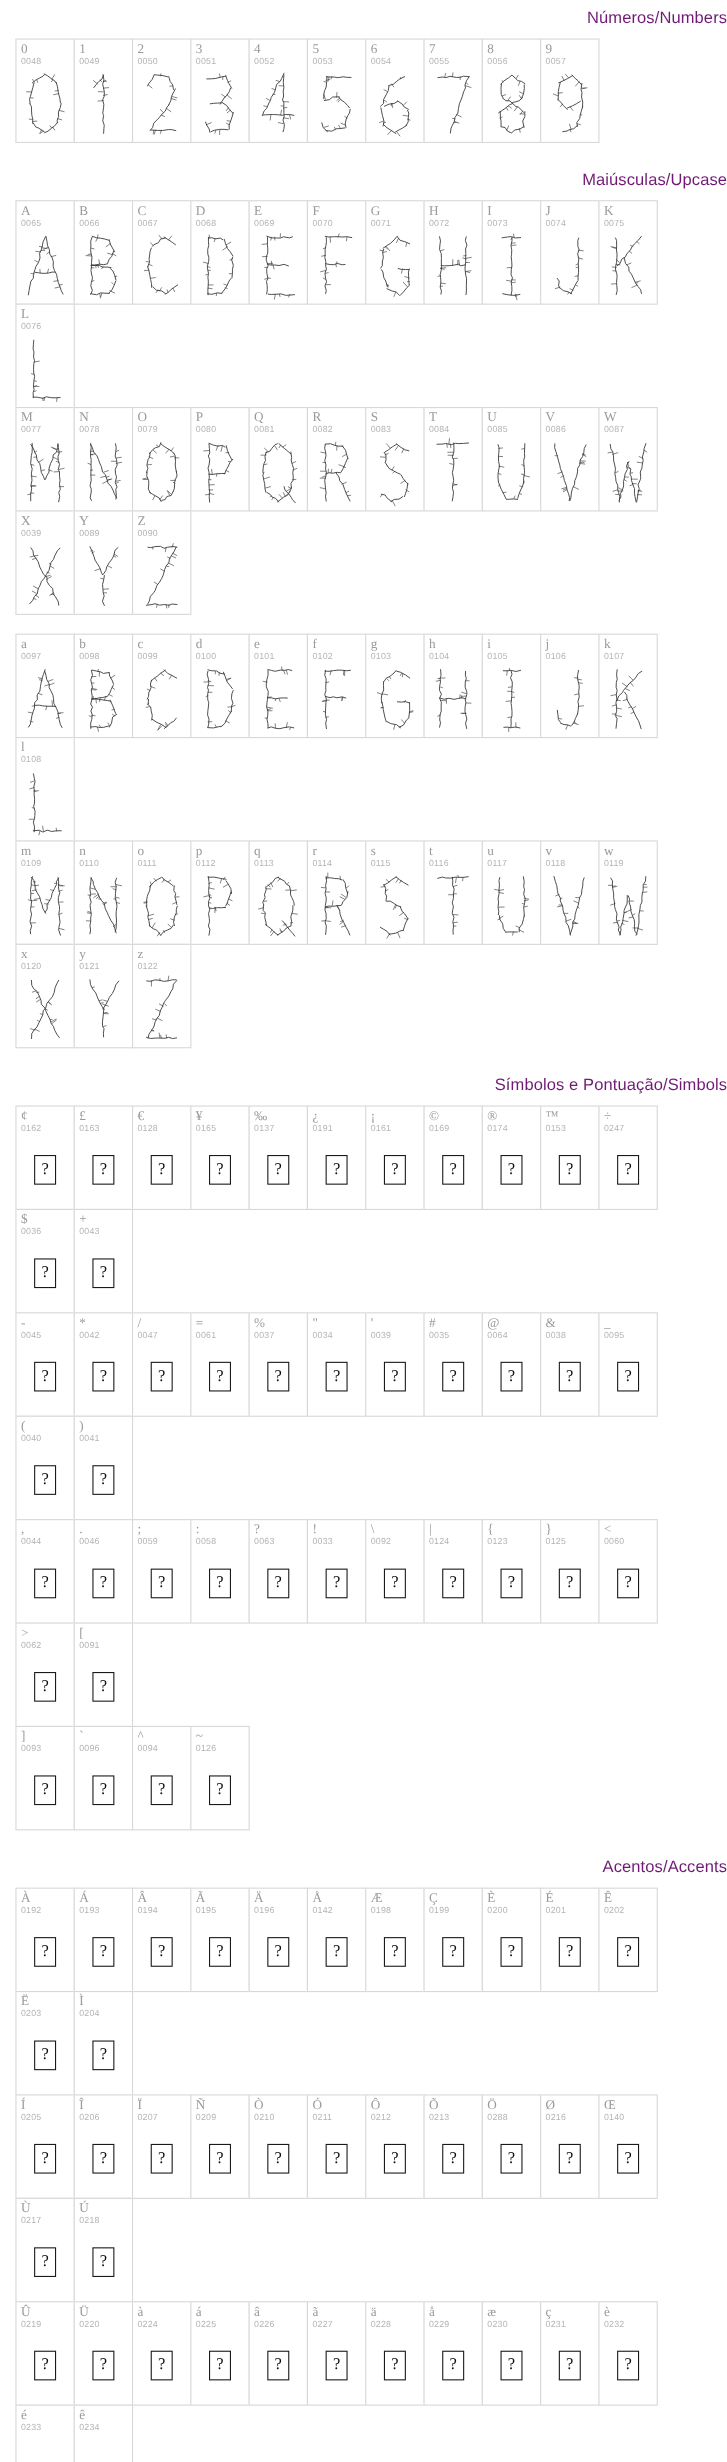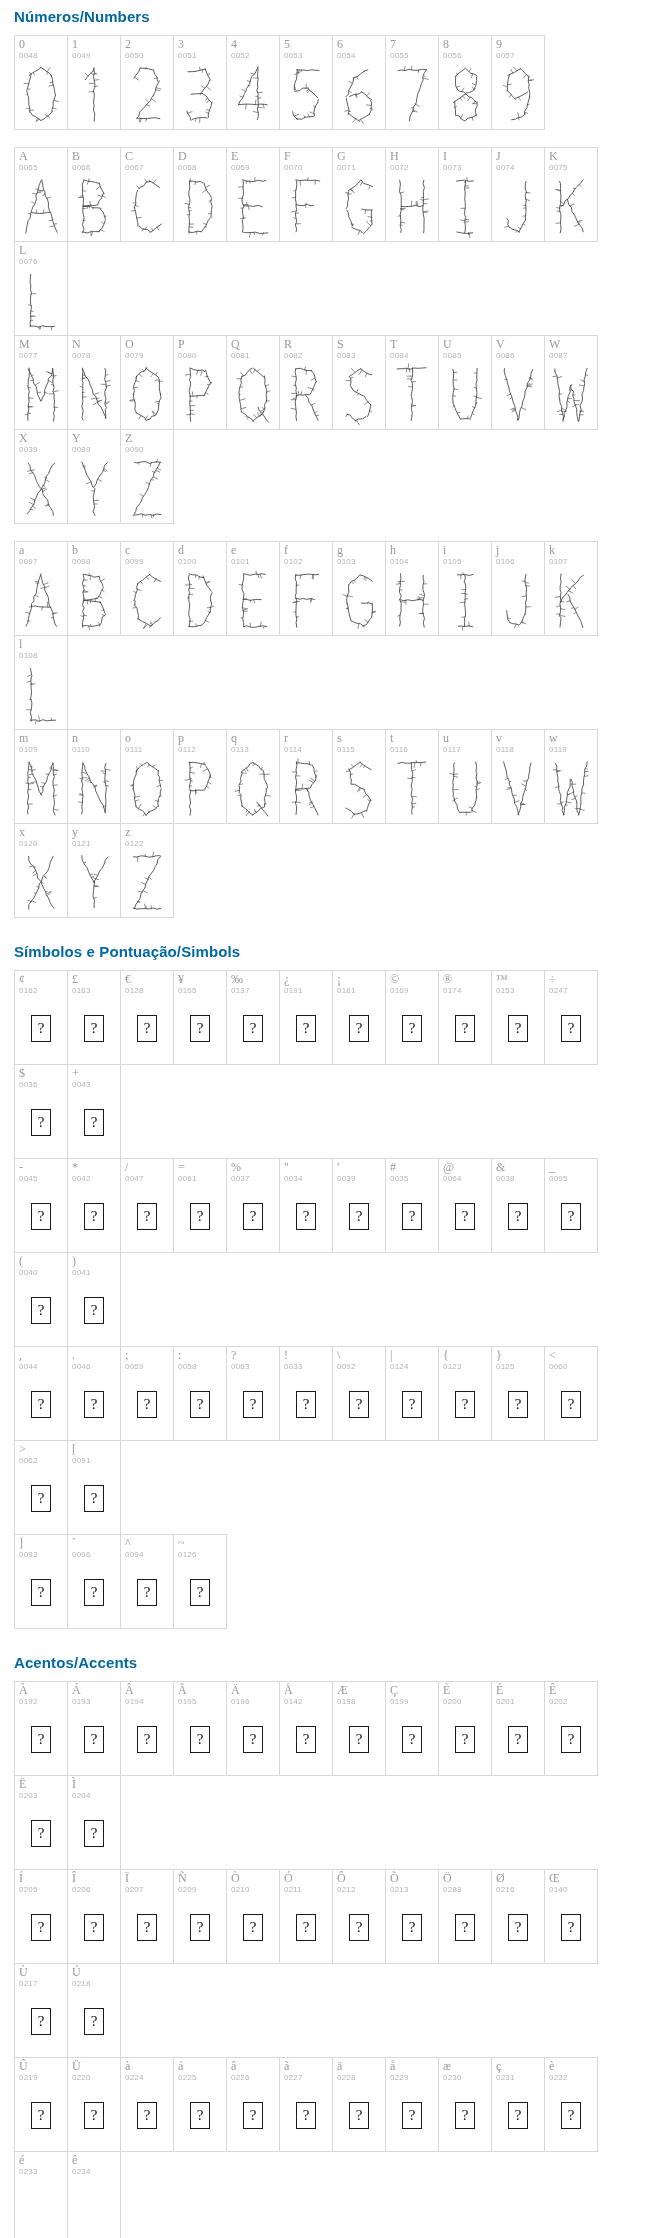--- a/index.html
+++ b/index.html
@@ -16,25 +16,26 @@
   }
   .page {
     width: 661px;
     padding: 0 0 20px 0;
   }
   .section {
     margin: 0 0 18px 0;
   }
   .section-title {
     font-size: 15px;
-    color: #0369a1;
-    font-weight: bold;
+    color: #701a75;
+    font-weight: normal;
     margin: 0 0 10px 14px;
     padding-top: 8px;
     letter-spacing: 0.1px;
+    text-align: right;
   }
   .grid {
     margin-left: 14px;
     display: flex;
     flex-wrap: wrap;
     width: 620px;
   }
   
   .cell {
     width: 54px;
@@ -193,20 +194,21 @@
           <div class="glyph">
             <svg width="54" height="66" viewBox="0 0 54 66">
               <path d="M37.0 31.0L33.0 33.5L29.3 35.4L24.6 37.4M24.6 38.7L21.0 35.1L18.6 31.9L15.8 29.4M15.9 29.8L16.2 26.2L16.2 21.7L16.8 18.1L18.0 13.3M16.5 13.6L21.5 11.3L24.7 9.7L29.5 6.8M29.0 6.2L32.2 9.5L34.8 11.6L38.1 15.4M38.4 14.2L37.6 19.7L38.5 22.9L38.1 27.0L39.2 31.7L39.0 36.9M39.1 36.1L37.7 40.9L36.7 44.5L36.4 47.2L33.6 51.2L34.2 54.7M34.3 53.8L30.7 56.9L26.9 57.7L24.3 59.1L20.3 59.7" fill="none" stroke="#3b3b3b" stroke-width="0.85" stroke-linecap="round"></path>
               <path d="M27.4 36.4L29.8 39.6M20.0 33.8L18.0 36.4M15.9 23.3L20.0 22.9M15.6 25.8L11.5 24.1M21.6 11.3L19.6 7.5M25.7 8.8L22.9 5.4M35.8 12.7L32.4 16.6M38.3 18.6L43.3 18.3M38.4 19.2L41.4 18.7M34.1 52.2L36.9 53.0M36.8 43.8L38.4 43.9M27.1 57.6L28.1 59.8M28.1 57.1L26.8 52.7" fill="none" stroke="#3b3b3b" stroke-width="0.6" stroke-linecap="round"></path>
             </svg>
           </div>
         </div>
       </div>
     </div>
     <div class="section">
+      <div class="section-title">Maiúsculas/Upcase</div>
       <div class="grid">
         <div class="cell">
           <div class="char">A</div>
           <div class="code">0065</div>
           <div class="glyph">
             <svg width="54" height="66" viewBox="0 0 54 66">
               <path d="M11.2 61.1L11.9 56.8L12.8 52.0L13.6 48.2L15.9 45.4L16.0 42.0L17.5 37.0L18.4 34.2L20.7 30.7L22.2 26.3L21.8 21.7L23.4 18.7L24.3 15.0L25.1 11.1L27.3 6.4M27.8 5.9L28.8 10.8L29.3 14.7L31.0 18.3L31.4 22.5L33.5 25.6L34.8 29.8L34.6 34.1L35.8 38.0L37.8 41.7L38.5 45.4L39.4 49.2L41.1 53.7L42.2 57.0L43.9 60.3M17.5 39.8L20.8 40.3L25.1 40.8L29.8 40.6L33.6 39.6L36.2 39.6" fill="none" stroke="#3b3b3b" stroke-width="0.85" stroke-linecap="round"></path>
               <path d="M22.9 20.5L18.1 20.0M24.3 15.7L21.6 15.4M23.3 19.1L26.6 19.1M16.7 41.3L13.7 40.9M24.0 16.6L28.9 17.4M20.0 30.1L17.3 28.6M40.9 53.6L36.4 54.6M31.1 20.6L28.7 22.3M29.8 16.2L25.5 18.1M40.4 51.7L43.2 51.4M39.2 47.7L35.2 48.3M32.5 25.1L37.1 23.9M22.3 40.2L22.1 37.1M29.3 40.2L30.2 36.7" fill="none" stroke="#3b3b3b" stroke-width="0.6" stroke-linecap="round"></path>
             </svg>
           </div>

